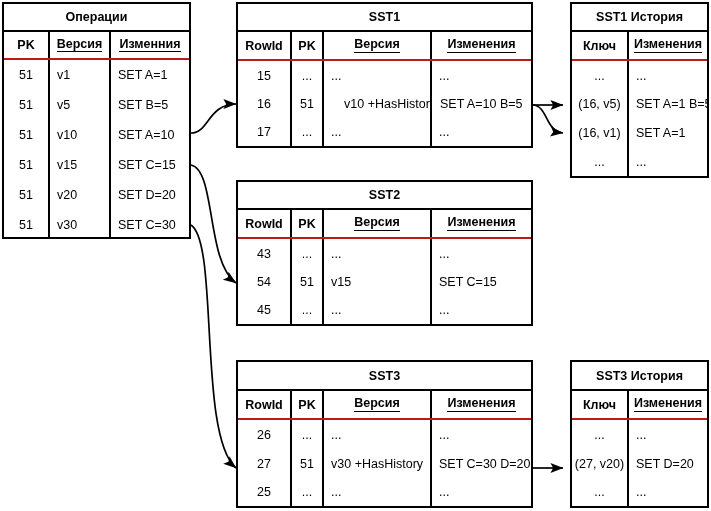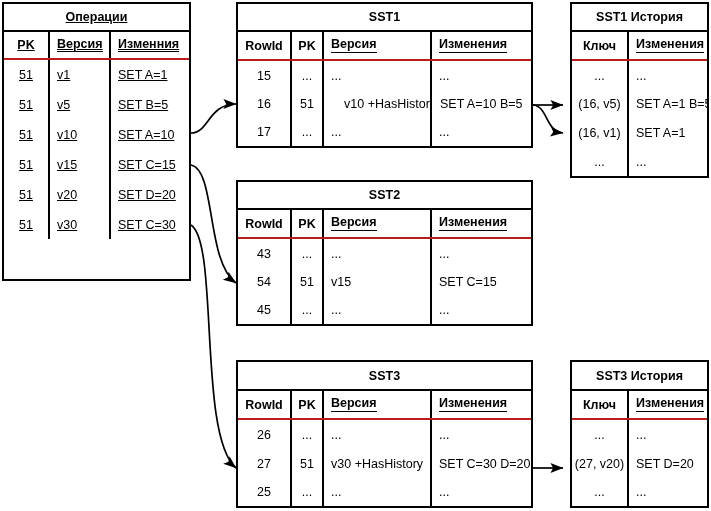--- a/index.html
+++ b/index.html
@@ -36,21 +36,21 @@
     border-bottom:2px solid #b91c1c;
     box-sizing:border-box;
   }
   .hdr-cell{
     font-weight:bold;
     font-size:12.5px;
     color:#000;
     box-sizing:border-box;
     display:flex;align-items:center;
     padding:8px 7px;
-    overflow:hidden;white-space:nowrap;
+    overflow:hidden;white-space:nowrap;justify-content:center;
   }
   .hdr-cell + .hdr-cell{border-left:2px solid #000;}
   .hdr-cell.ctr{justify-content:center;padding:0 4px;}
   .hdr-cell .u{border-bottom:1.5px solid #000;line-height:1.05;display:inline-block;}
   .body-rows{display:flex;box-sizing:border-box;}
   .col{
     box-sizing:border-box;
     display:flex;flex-direction:column;
   }
   .col + .col{border-left:2px solid #000;}
@@ -75,21 +75,21 @@
   <g fill="none" stroke="#000" stroke-width="1.7" marker-end="url(#ah)">
     <path d="M191,133 C209,133 208,104 236,104"></path>
     <path d="M191,165 C216,170 206,262 236,283"></path>
     <path d="M191,225 C219,243 198,436 236,468"></path>
     <path d="M533,105 L563,105"></path>
     <path d="M533,105 C548,106 545,131 563,133"></path>
     <path d="M533,468 L563,468"></path>
   </g>
 </svg>
 
-<div class="tbl" style="left:2px;top:2px;width:189px;height:279px;text-decoration:underline;">
+<div class="tbl" style="left:2px;top:2px;width:189px;height:237px;">
   <div class="tbl-title" style="height:28px;">Операции</div>
   <div class="hdr-row" style="height:28px;">
     <div class="hdr-cell ctr" style="width:44px;">
       <span>PK</span>
     </div>
     <div class="hdr-cell" style="width:61px;">
       <span class="u">Версия</span>
     </div>
     <div class="hdr-cell" style="width:80px;">
       <span class="u">Изменния</span>

